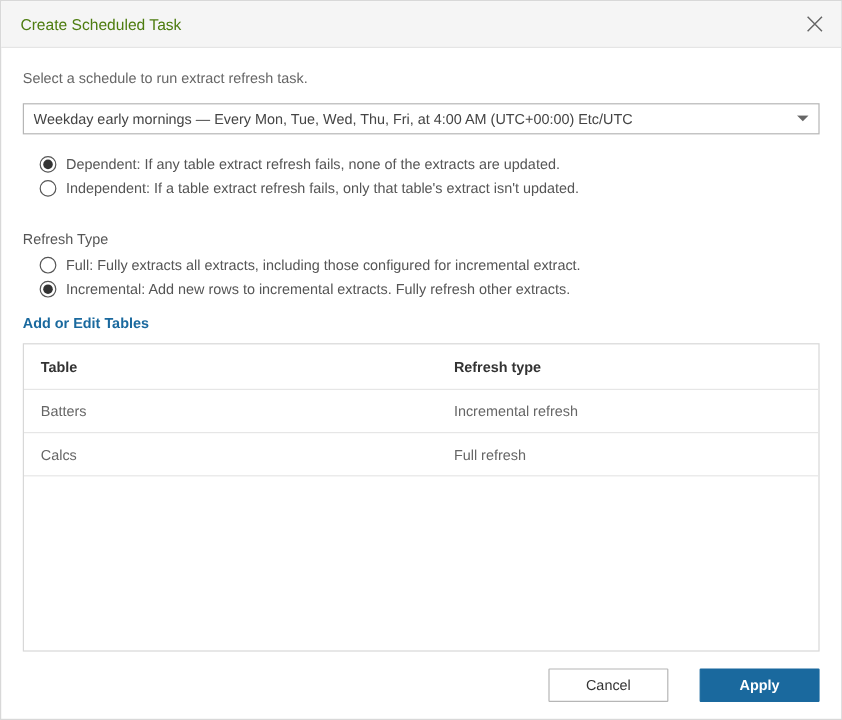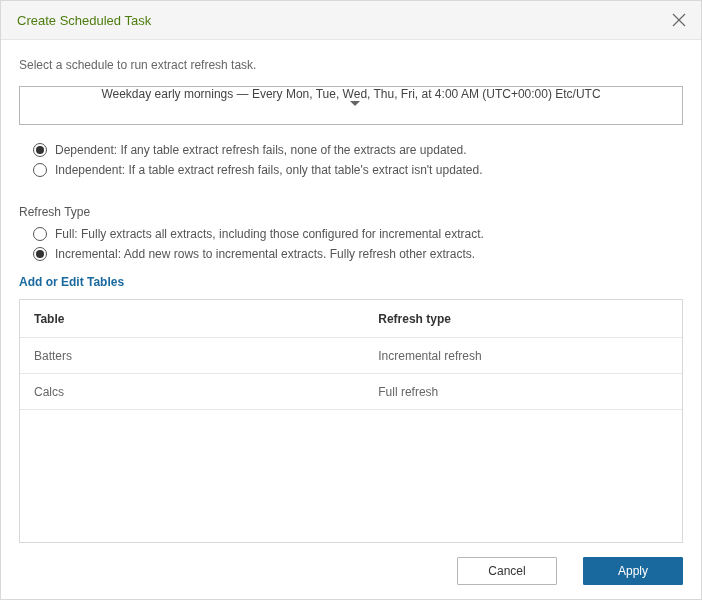--- a/index.html
+++ b/index.html
@@ -47,25 +47,25 @@
   }
   .instruction {
     font-size: 12px;
     color: #666;
     margin-bottom: 14px;
   }
   .select-row {
     display: flex;
     align-items: center;
     border: 1px solid #b6b6b6;
-    height: 39px;
+    height: 26px;
     padding: 0 8px;
     cursor: pointer;
+    justify-content: space-between;
     margin-bottom: 18px;
-    flex-direction: column;
   }
   .select-row span {
     font-size: 12px;
     color: #444;
     white-space: nowrap;
     overflow: hidden;
     text-overflow: ellipsis;
   }
   .select-caret { flex-shrink: 0; margin-left: 8px; }
   .select-caret svg { width: 10px; height: 6px; display: block; }
@@ -158,21 +158,21 @@
   }
   .btn-secondary {
     background: #fff;
     border: 1px solid #b6b6b6;
     color: #333;
   }
   .btn-primary {
     background: #1a699e;
     border: 1px solid #1a699e;
     color: #fff;
-    font-weight: 400;
+    font-weight: 700;
   }
 </style>
 </head>
 <body>
 
 <div class="dialog">
 
   <div class="titlebar">
     <span class="titlebar-title">Create Scheduled Task</span>
     <span class="close-x">

